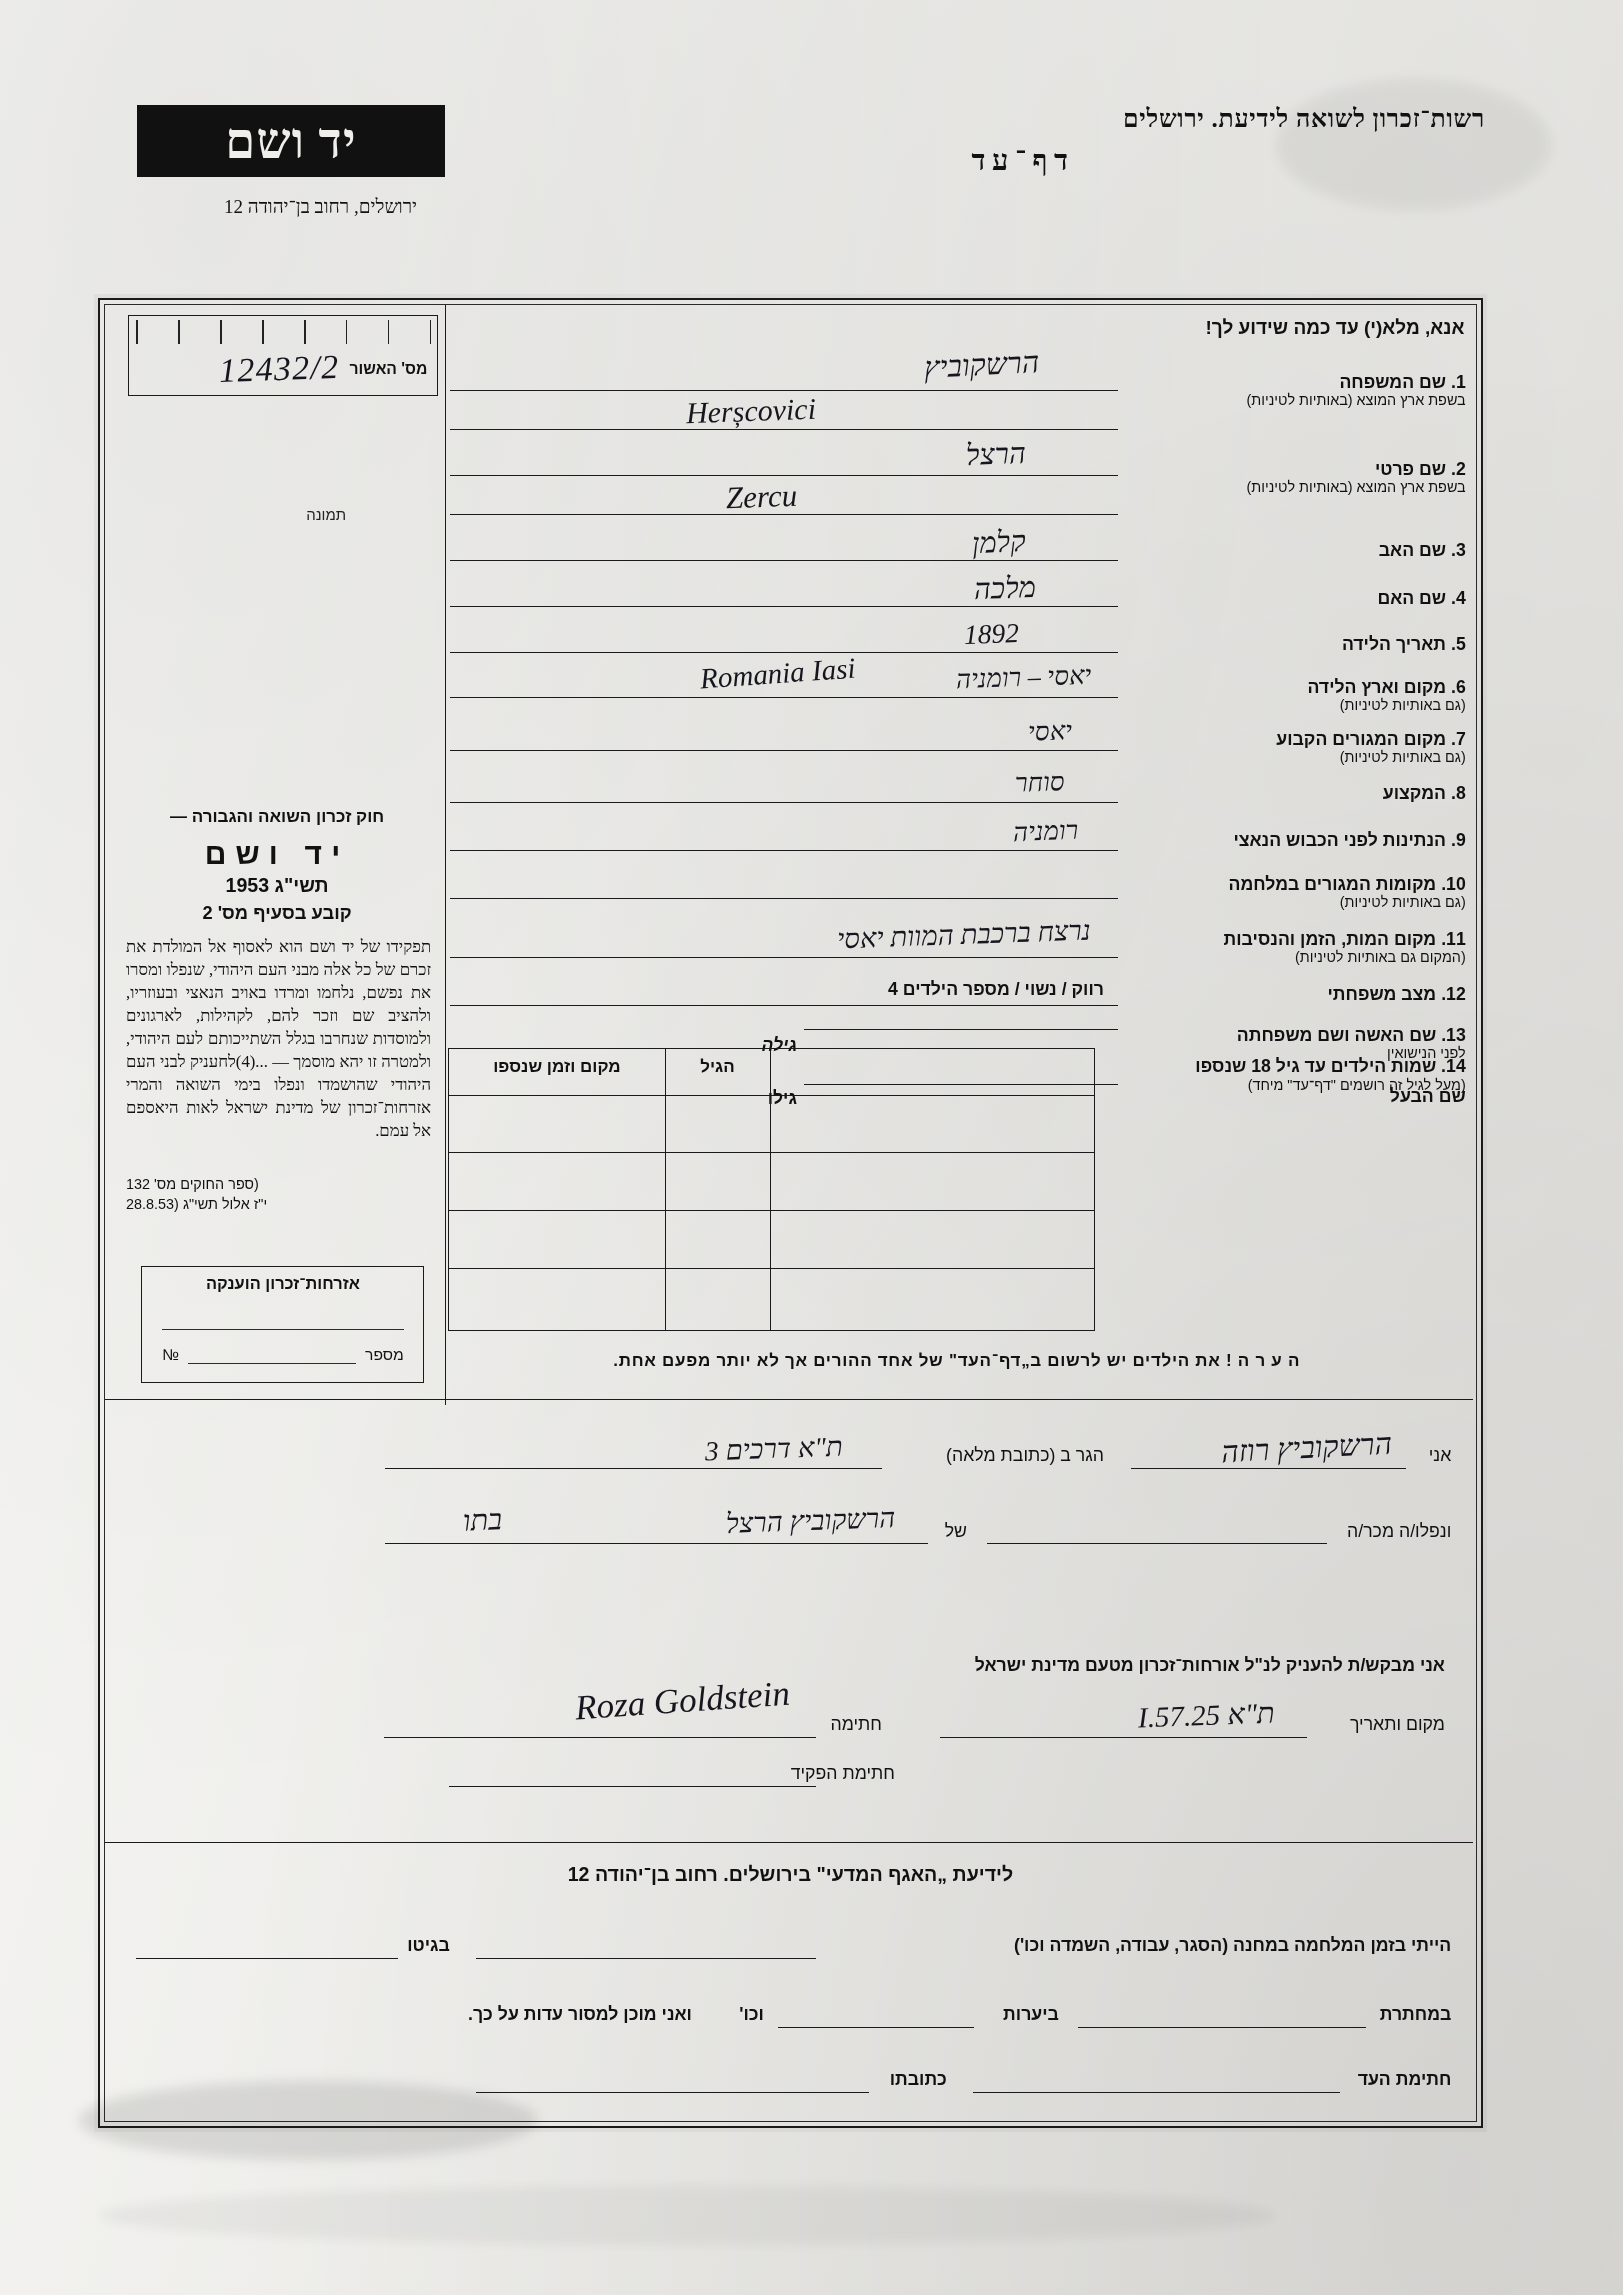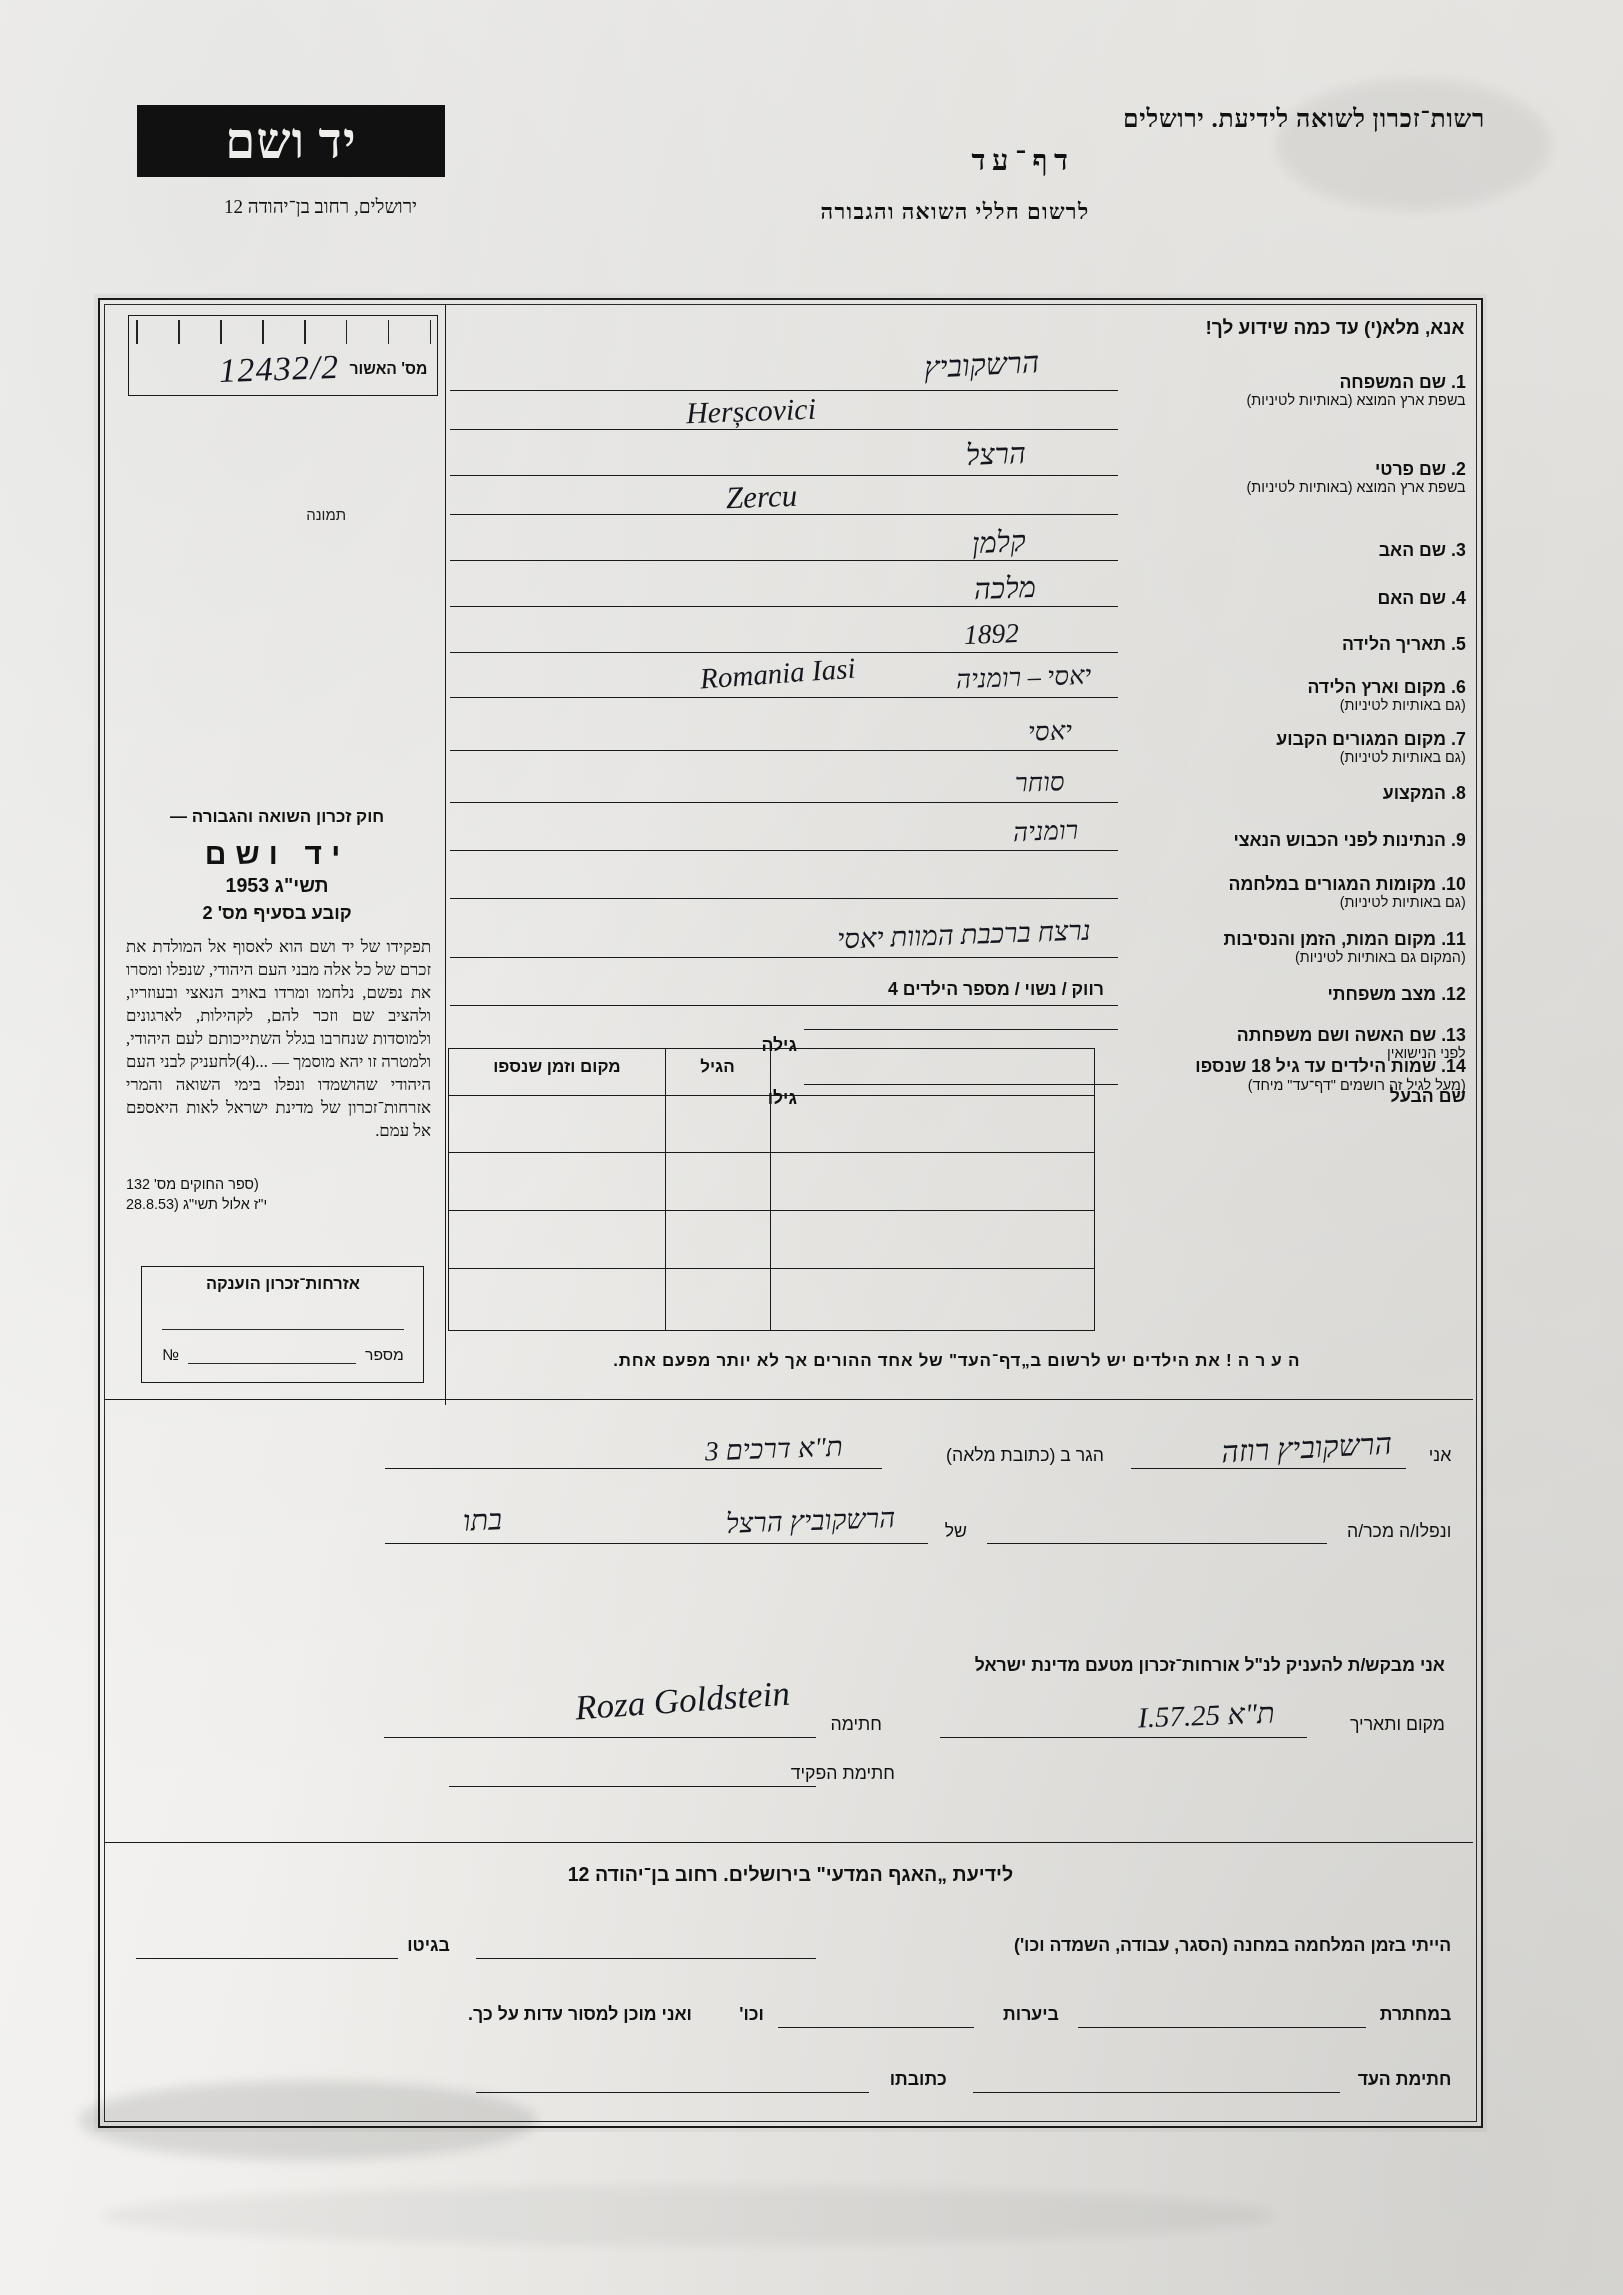--- a/index.html
+++ b/index.html
@@ -235,21 +235,20 @@
   <div class="smudge" style="left:1276px;top:79px;width:275px;height:131px;opacity:.5;"></div>
   <div class="smudge" style="left:98px;top:2186px;width:1178px;height:59px;opacity:.45;"></div>
 
   <div class="masthead">
     <div class="logo-box">
       <span class="logo-text">יד ושם</span>
     </div>
     <div class="logo-addr">ירושלים, רחוב בן־יהודה 12</div>
     <div class="mast-line1">רשות־זכרון לשואה לידיעת. ירושלים</div>
     <div class="mast-title">דף־עד</div>
-    <div class="mast-sub">לרשום חללי השואה והגבורה</div>
   </div>
 
   <div class="frame">
     <div class="frame-inner">
 
       <div class="vdiv" style="left:340px;top:0;"></div>
 
       <div class="hrule" style="left:0;top:1094px;width:1368px;"></div>
       <div class="hrule" style="left:0;top:1537px;width:1368px;"></div>
 
@@ -389,21 +388,21 @@
         </div>
         <div class="r-line" style="top:695px;"></div>
         <div style="position:absolute;right:367px;top:669px;font-size:17.7px;font-weight:bold;">רווק / נשוי / מספר הילדים  4</div>
 
         <div class="r-label" style="top:715px;">
           <span>13.</span>
           <span>שם האשה ושם משפחתה</span>
           <span class="sub">לפני הנישואין</span>
         </div>
         <div class="r-line" style="right:353px;top:719px;width:314px;"></div>
-        <div style="position:absolute;right:674px;top:725px;font-size:17.7px;font-weight:bold;">גילה</div>
+        <div style="position:absolute;right:674px;top:725px;font-size:17.7px;font-weight:bold;font-style:italic;">גילה</div>
 
         <div class="r-label" style="top:776px;width:196px;">שם הבעל</div>
         <div class="r-line" style="right:353px;top:774px;width:314px;"></div>
         <div style="position:absolute;right:674px;top:778px;font-size:17.7px;font-weight:bold;">גילו</div>
 
         <div class="kids-hdr">
           <span>14. שמות הילדים עד גיל 18 שנספו</span>
           <span class="sub">(מעל לגיל זה רושמים "דף־עד" מיחד)</span>
         </div>
 

